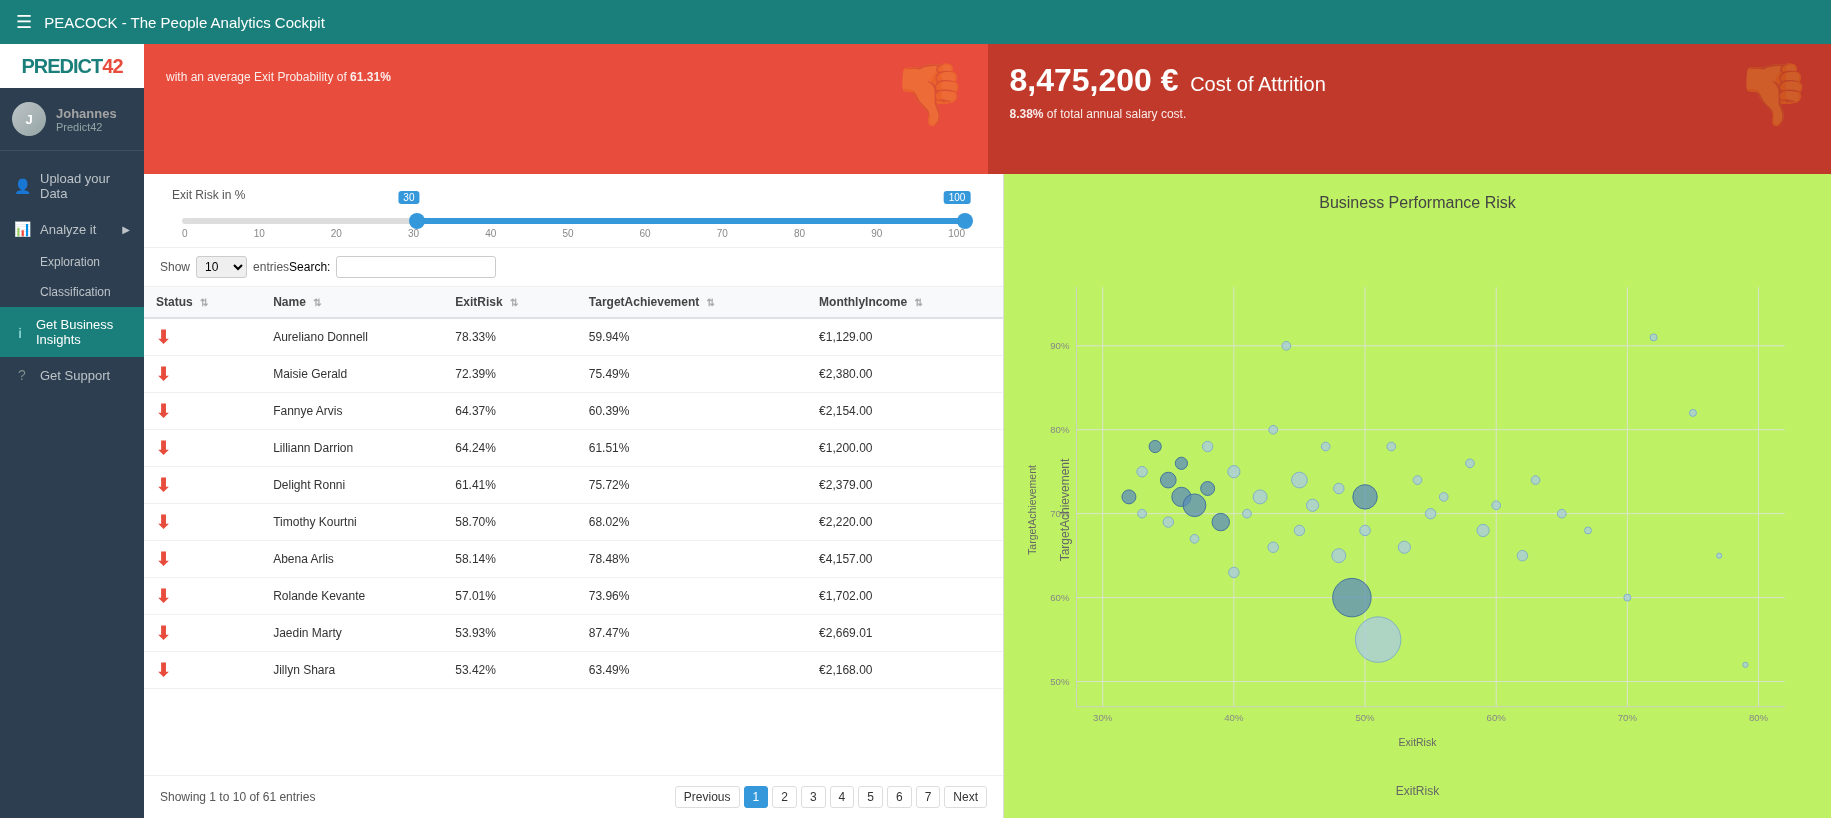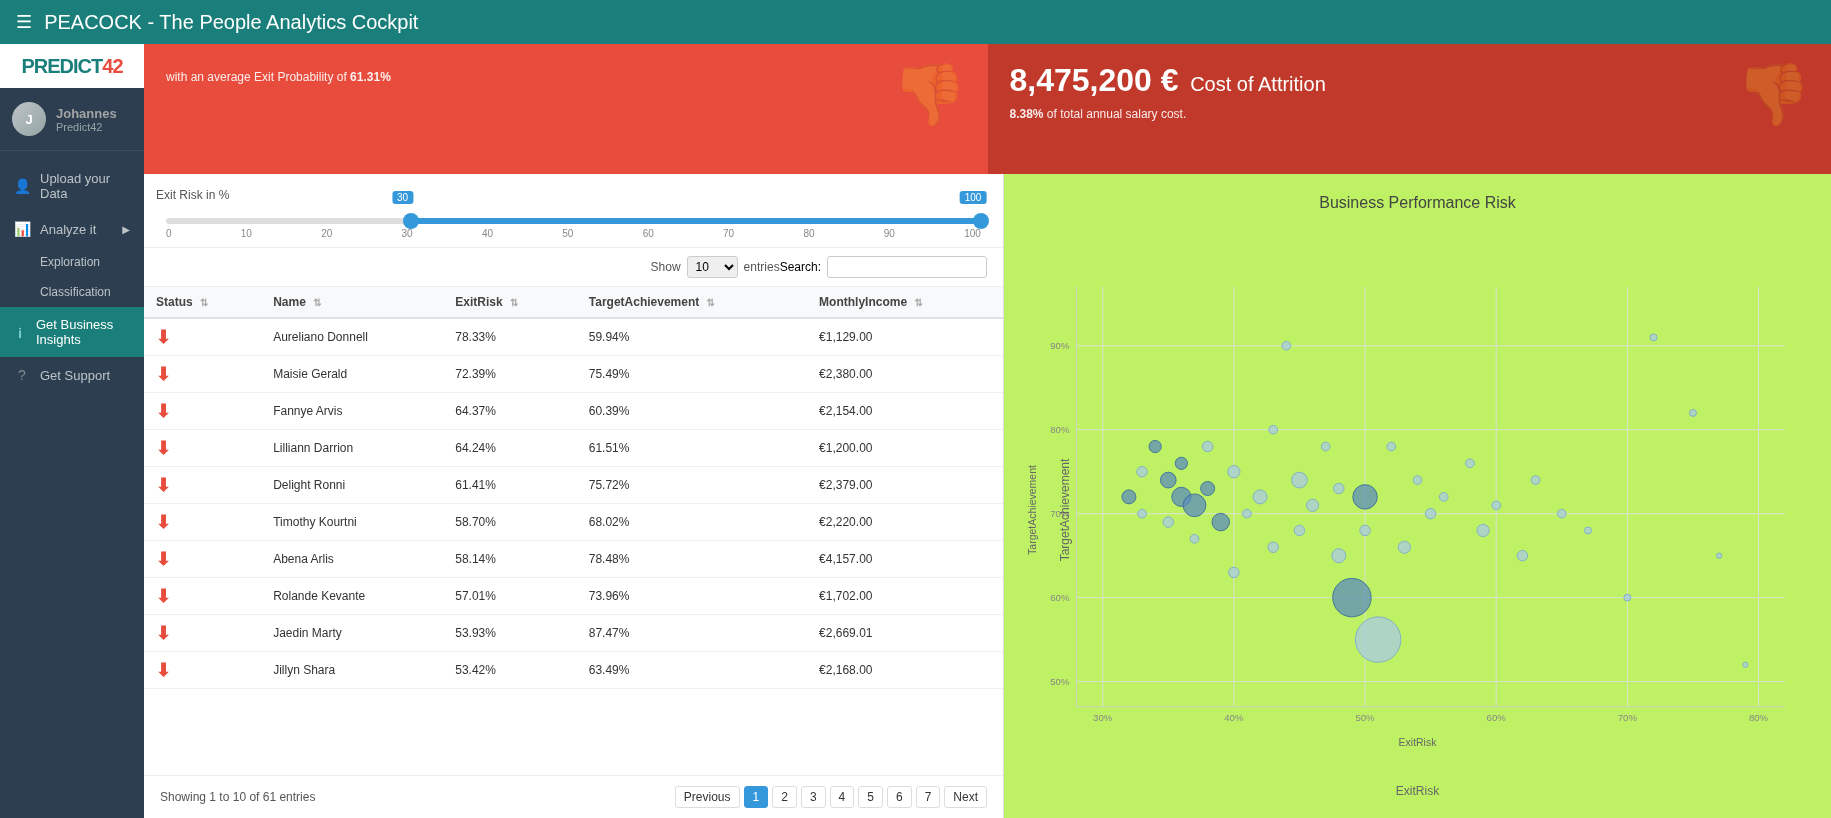--- a/index.html
+++ b/index.html
@@ -10,21 +10,21 @@
       background: #1a7f7a;
       color: white;
       height: 44px;
       display: flex;
       align-items: center;
       padding: 0 16px;
       gap: 12px;
       flex-shrink: 0;
     }
     .topbar-menu-icon { font-size: 18px; cursor: pointer; }
-    .topbar-title { font-size: 20px; font-weight: 500; }
+    .topbar-title { font-size: 15px; font-weight: 500; }
 
     
     .layout { display: flex; flex: 1; overflow: hidden; }
 
     
     .sidebar {
       width: 144px;
       background: #2c3e50;
       color: #ccc;
       display: flex;
@@ -118,21 +118,21 @@
     
     .table-section {
       width: 860px;
       background: #fff;
       display: flex;
       flex-direction: column;
       border-right: 1px solid #ddd;
       overflow: hidden;
     }
     .slider-section {
-      padding: 14px 12px 8px;
+      padding: 14px 28px 8px;
       border-bottom: 1px solid #eee;
     }
     .slider-label { font-size: 12px; color: #555; margin-bottom: 8px; }
     .slider-track {
       position: relative; height: 6px; background: #ddd; border-radius: 3px; margin: 16px 0 4px;
     }
     .slider-fill { position: absolute; left: 30%; right: 0%; height: 100%; background: #3498db; border-radius: 3px; }
     .slider-thumb {
       position: absolute; width: 16px; height: 16px; background: #3498db;
       border-radius: 50%; top: -5px; transform: translateX(-50%);
@@ -140,21 +140,21 @@
     }
     .slider-thumb.left { left: 30%; }
     .slider-thumb.right { left: 100%; }
     .slider-badge {
       position: absolute; top: -22px; transform: translateX(-50%);
       background: #3498db; color: white; font-size: 10px; padding: 1px 5px; border-radius: 3px;
     }
     .slider-ticks { display: flex; justify-content: space-between; font-size: 10px; color: #888; padding: 0 0; }
     
     .table-controls {
-      display: flex; align-items: center; justify-content: flex-end;
+      display: flex; align-items: center; justify-content: flex-start;
       padding: 8px 16px;
       border-bottom: 1px solid #eee;
     }
     .show-entries { display: flex; align-items: center; gap: 6px; font-size: 12px; color: #555; }
     .show-entries select { padding: 2px 4px; font-size: 12px; border: 1px solid #ccc; border-radius: 3px; }
     .search-box { display: flex; align-items: center; gap: 6px; font-size: 12px; }
     .search-box input { border: 1px solid #ccc; padding: 3px 8px; border-radius: 3px; font-size: 12px; width: 160px; }
 
     .data-table { width: 100%; border-collapse: collapse; font-size: 12px; }
     .data-table th {

